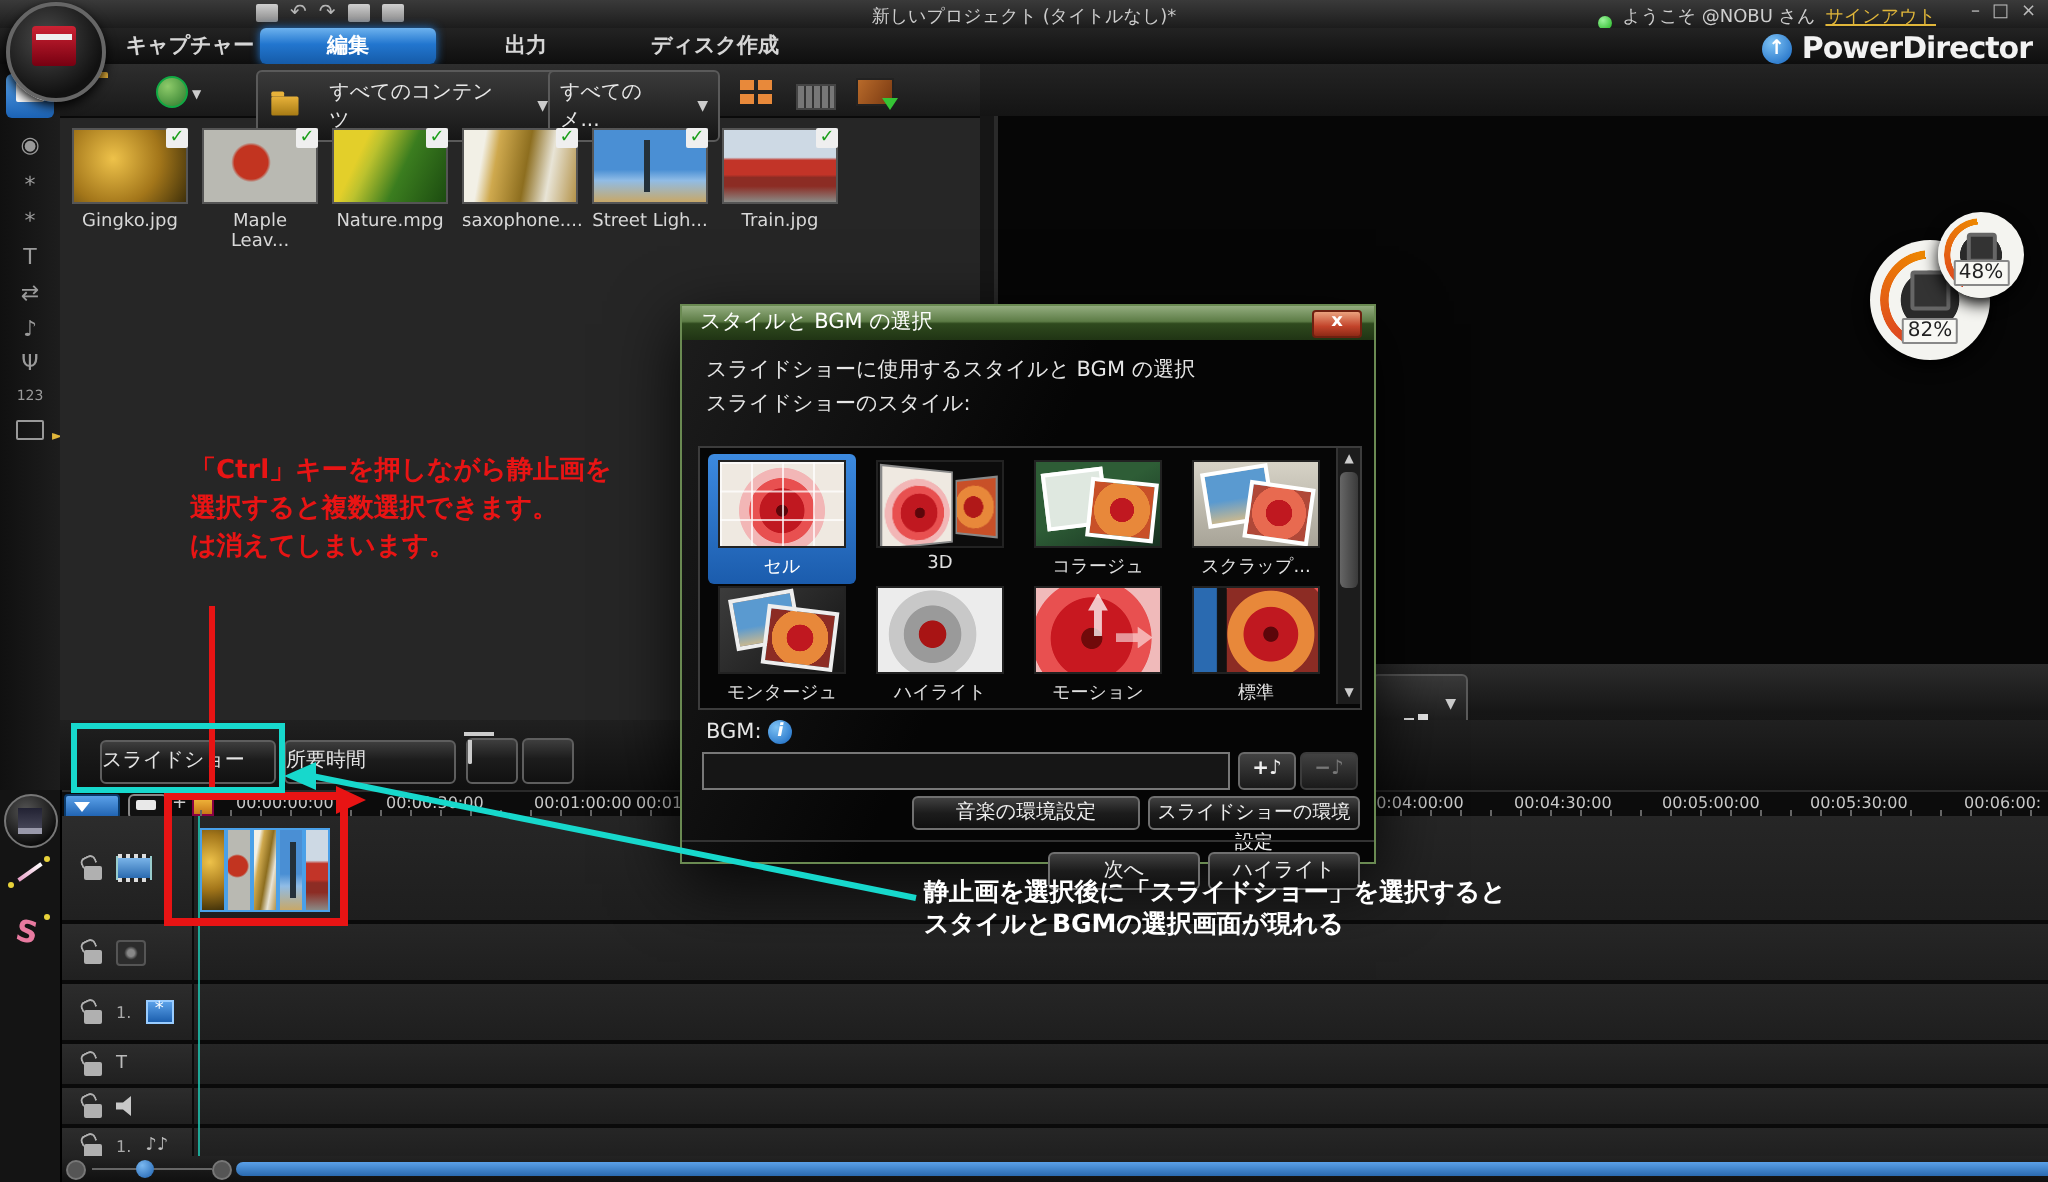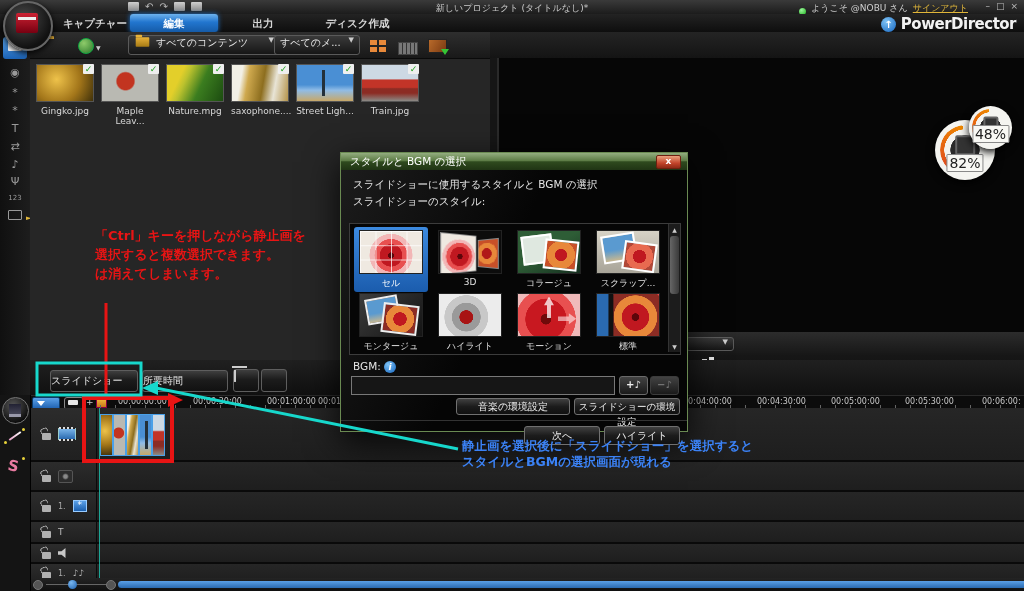--- a/index.html
+++ b/index.html
@@ -38,21 +38,21 @@
   .minirect{display:inline-block;width:12px;height:8px;border:1px solid #999;border-radius:1px;}
   #sbexpander{left:26px;top:182px;color:#e0b63a;font-size:7px;}
   
   #library{left:30px;top:32px;width:460px;height:360px;background:#262626;}
   #libtoolbar{left:0;top:0;width:460px;height:26px;background:linear-gradient(#2e2e2e,#191919);border-bottom:1px solid #0a0a0a;}
   .folder{width:17px;height:12px;background:linear-gradient(#e8b23a,#a67a14);border-radius:1px;position:relative;}
   .folder::before{content:"";position:absolute;top:-3px;left:0;width:8px;height:3px;background:#e8b23a;border-radius:1px 1px 0 0;}
   .greenarrow{position:absolute;right:-3px;bottom:-3px;width:0;height:0;border-left:4px solid transparent;border-right:4px solid transparent;border-top:6px solid #35c435;}
   .globe{width:14px;height:14px;border-radius:50%;background:radial-gradient(circle at 35% 30%,#8ecb6a,#2c7a2c);border:1px solid #1a4;}
   .ddl{position:absolute;height:18px;background:linear-gradient(#3a3a3a,#161616);border:1px solid #5a5a5a;border-radius:3px;
-       display:flex;gap:5px;padding:0 5px;font-size:10px;color:#e8e8e8;}
+       display:flex;align-items:center;gap:14px;padding:8px 5px;font-size:10px;color:#e8e8e8;}
   .ddl .caret{margin-left:auto;font-size:7px;color:#ccc;}
   .gridsort{width:16px;height:13px;background:
      linear-gradient(#e8893a,#e8893a) 0 0/7px 5px no-repeat,
      linear-gradient(#e8893a,#e8893a) 9px 0/7px 5px no-repeat,
      linear-gradient(#e8893a,#e8893a) 0 7px/7px 5px no-repeat,
      linear-gradient(#e8893a,#e8893a) 9px 7px/7px 5px no-repeat;}
   .piano{width:18px;height:11px;background:repeating-linear-gradient(90deg,#777 0 3px,#333 3px 4px);border:1px solid #444;}
   .photoimp{width:17px;height:12px;background:linear-gradient(120deg,#b86a2a,#7a3a12);border:1px solid #222;position:relative;}
   #libitems{left:6px;top:32px;display:flex;gap:7px;}
   .mitem{width:58px;text-align:center;}
@@ -72,21 +72,21 @@
   #preview{left:497px;top:58px;width:527px;height:274px;background:#060606;border-left:2px solid #2a2a2a;}
   .gauge{position:absolute;border-radius:50%;background:
       radial-gradient(circle at 50% 50%,#2a2a2a 0 34%,#f4f4f0 35% 78%,#b8b8b8 79% 86%,#3c3c3c 87%);
       box-shadow:0 3px 8px #000;}
   .gauge::before{content:"";position:absolute;inset:8%;border-radius:50%;
       background:conic-gradient(from 210deg,#d42, #e80 40%, transparent 40% 100%);
       -webkit-mask:radial-gradient(circle,transparent 0 58%,#000 59% 78%,transparent 79%);
               mask:radial-gradient(circle,transparent 0 58%,#000 59% 78%,transparent 79%);}
   .gauge .chip{position:absolute;left:50%;top:42%;transform:translate(-50%,-50%);width:26%;height:26%;background:#333;border:2px solid #666;border-radius:2px;}
   .gauge .glabel{position:absolute;left:50%;bottom:14%;transform:translateX(-50%);background:#f8f8f4;border:1px solid #888;
-      font-size:14px;color:#222;padding:0 2px;border-radius:1px;}
+      font-size:10px;color:#222;padding:0 2px;border-radius:1px;}
   
   #controls{left:490px;top:332px;width:534px;height:60px;background:linear-gradient(#2c2c2c,#161616 40%,#101010);}
   .speaker{width:10px;height:10px;background:#c8c8c8;clip-path:polygon(0 32%,35% 32%,75% 0,75% 100%,35% 68%,0 68%);}
   .gridicon{width:13px;height:13px;background:
      linear-gradient(#e8e8e8,#e8e8e8) 0 2px/5px 5px no-repeat,
      linear-gradient(#e8e8e8,#e8e8e8) 7px 0/5px 5px no-repeat,
      linear-gradient(#e8e8e8,#e8e8e8) 7px 7px/5px 5px no-repeat;}
   .tinybtn{background:linear-gradient(#3c3c3c,#1a1a1a);border:1px solid #5c5c5c;border-radius:2px;color:#ddd;}
   
   #tlbar{left:30px;top:360px;width:994px;height:35px;background:linear-gradient(#202020,#101010);}
@@ -188,21 +188,21 @@
       background:linear-gradient(#424242,#1a1a1a);border:1px solid #6a6a6a;border-radius:3px;color:#eee;}
   .bgmbtn.dim{color:#777;border-color:#3c3c3c;}
   #bgminput{position:absolute;left:0;top:0;width:258px;height:15px;background:#161616;border:1px solid #787878;}
   .dlgbtn{position:absolute;background:linear-gradient(#404040,#1c1c1c 50%,#101010);border:1px solid #707070;border-radius:3px;
       color:#eee;font-size:10px;text-align:center;}
   .infodot{display:inline-block;width:12px;height:12px;border-radius:50%;background:radial-gradient(circle at 35% 30%,#7ec3f5,#1565c0);
       color:#fff;font-size:9px;line-height:12px;text-align:center;font-style:italic;font-weight:bold;vertical-align:middle;}
   
   #anno{left:0;top:0;width:1024px;height:482px;z-index:60;pointer-events:none;}
   #rednote{position:absolute;left:95px;top:226px;color:#e81414;font-size:13px;font-weight:bold;line-height:19px;white-space:nowrap;}
-  #cyannote{position:absolute;left:462px;top:438px;color:#3b82f6;font-size:12.5px;font-weight:bold;line-height:16px;white-space:nowrap;}
+  #cyannote{position:absolute;left:462px;top:438px;color:#ffffff;font-size:12.5px;font-weight:bold;line-height:16px;white-space:nowrap;}
 </style>
 </head>
 <body>
 
 <div id="stage">
 
   <div class="abs" id="titlebar">
     <div class="abs" id="wintitle">新しいプロジェクト (タイトルなし)*</div>
     <div class="abs" id="quickicons">
       <span class="qi"></span>

